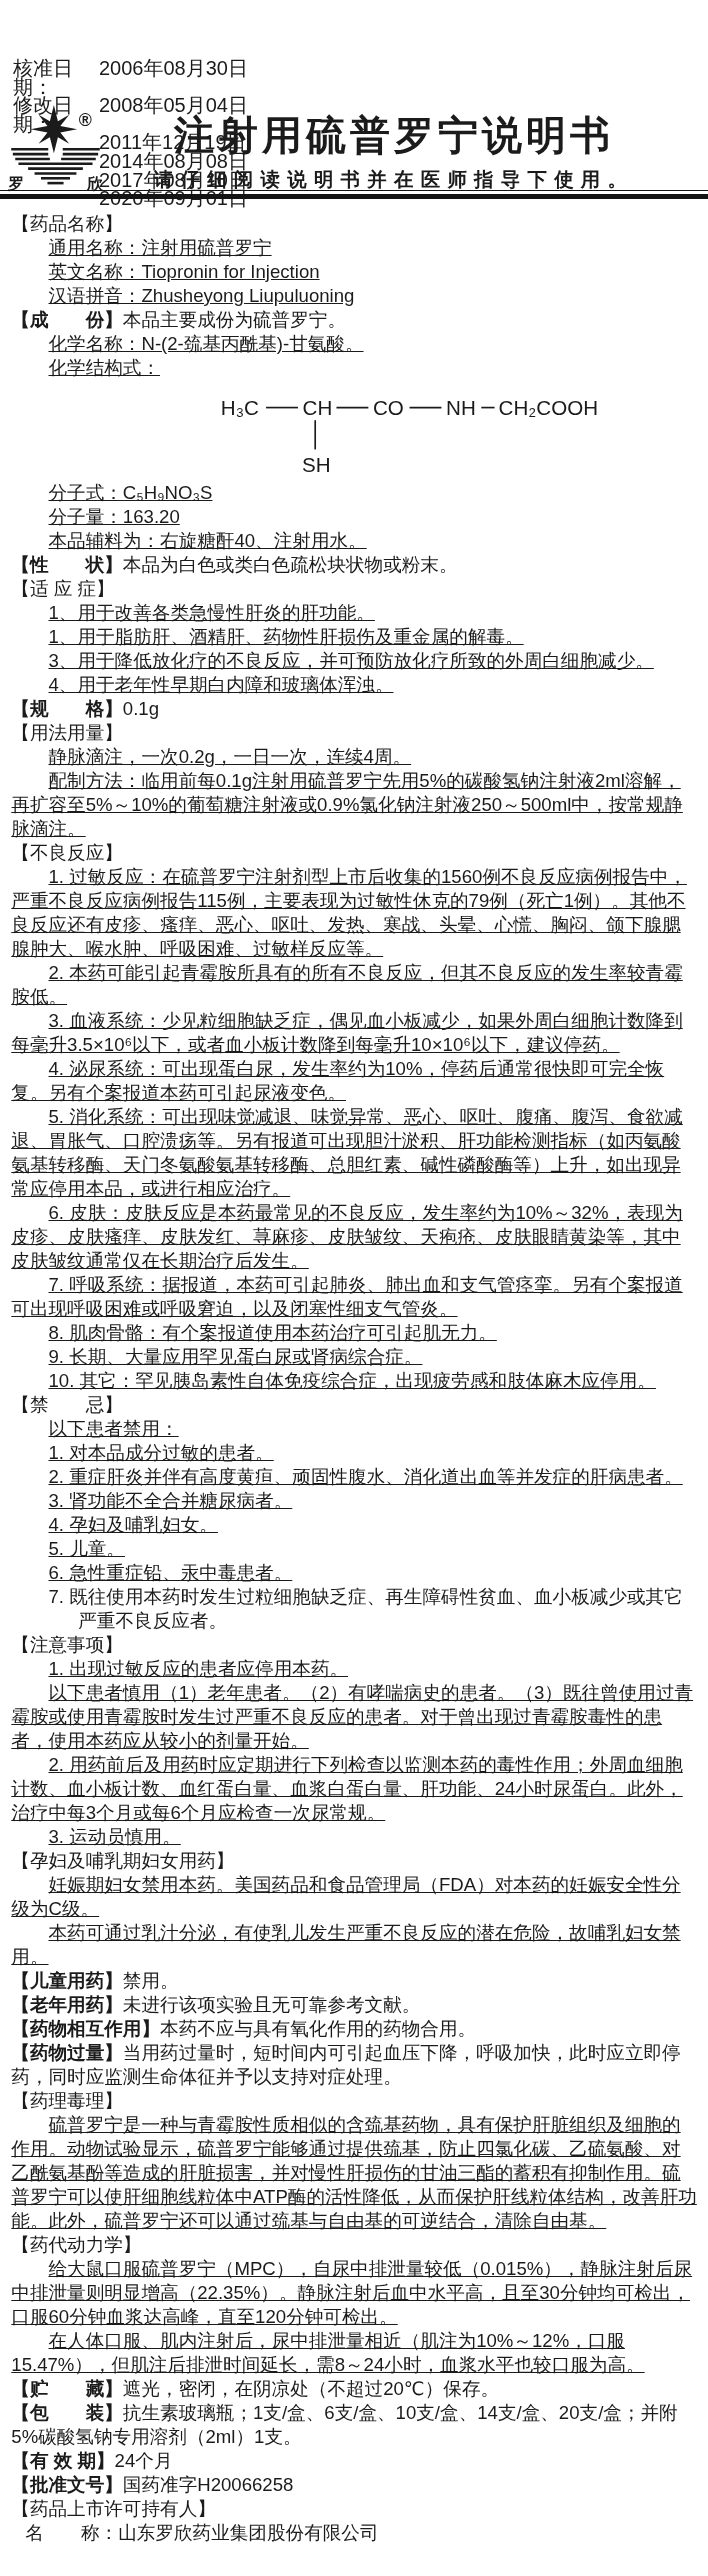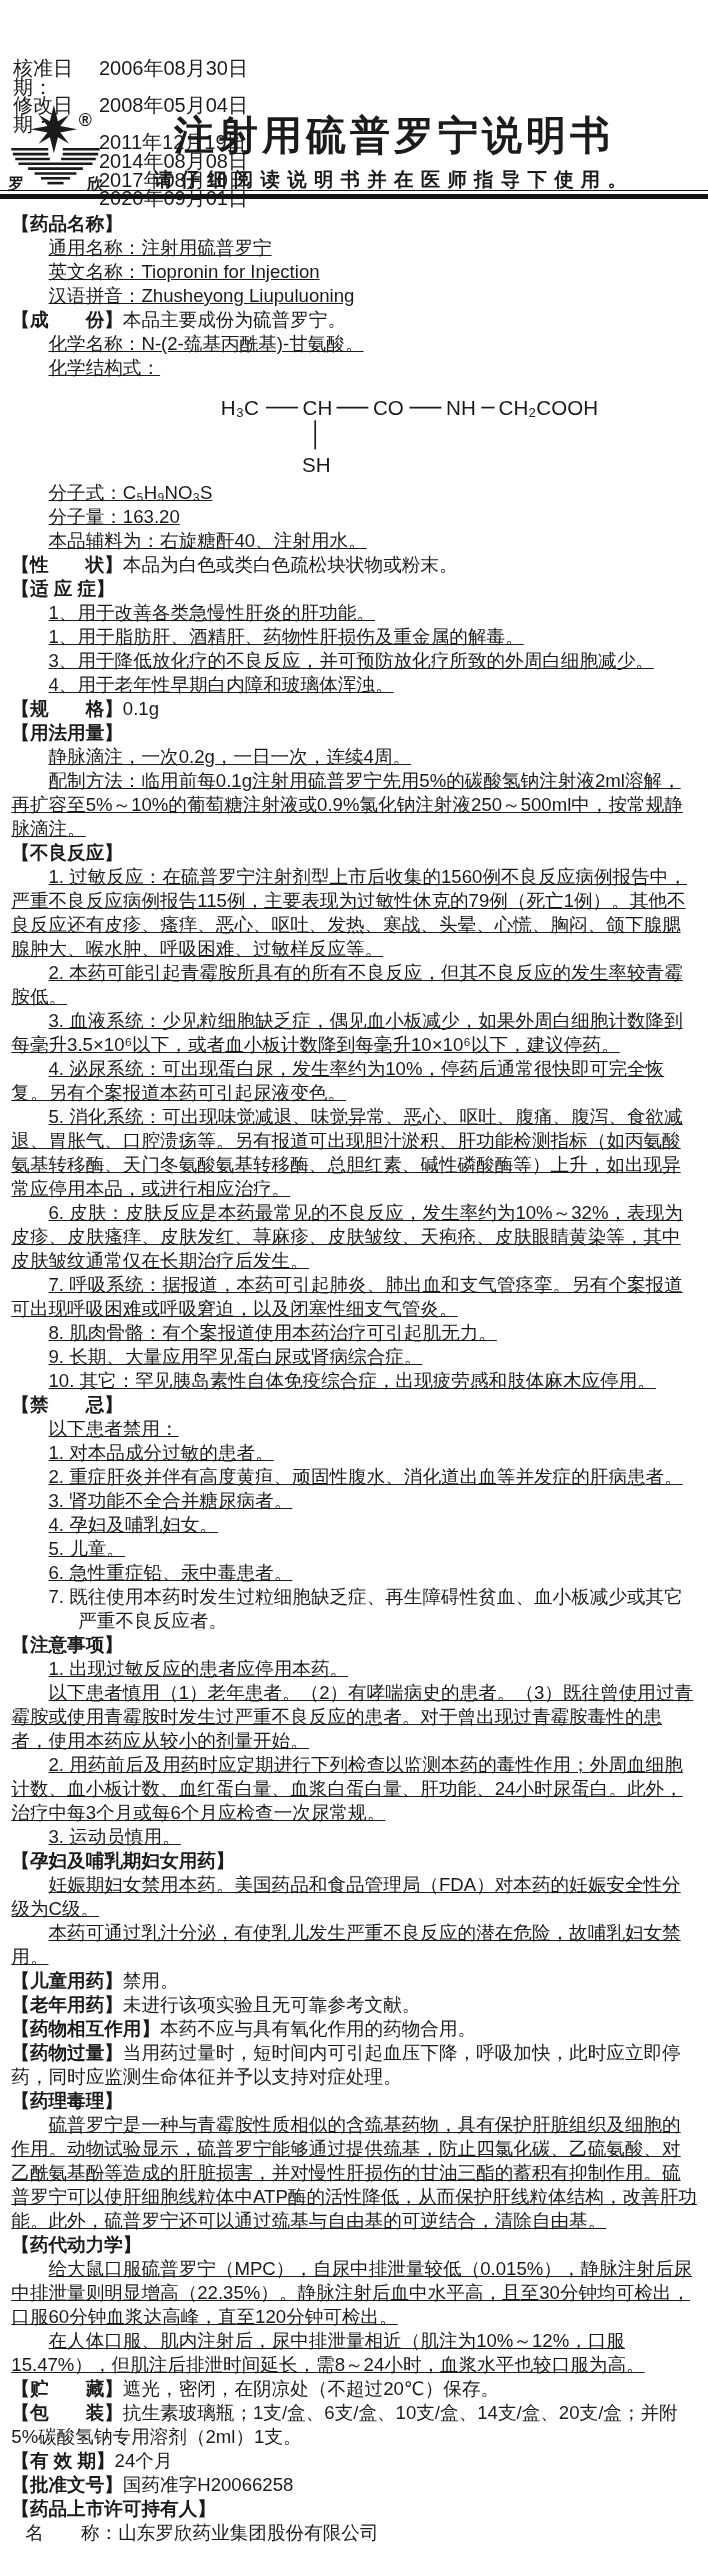--- a/index.html
+++ b/index.html
@@ -18,21 +18,21 @@
   .logo{position:absolute;left:8px;top:105px;}
   .titlebox{position:absolute;left:111px;top:113px;width:566px;text-align:center;}
   .title{margin:0;font-size:40px;line-height:45px;font-weight:900;letter-spacing:4px;white-space:nowrap;}
   .subtitle{margin-top:10px;font-size:19.4px;line-height:22.7px;font-weight:700;letter-spacing:7.3px;white-space:nowrap;}
   .rule{position:absolute;left:0;right:0;bottom:0;}
   .rule-thin{height:0;border-top:1.6px solid #141414;margin-bottom:3.2px;}
   .rule-thick{height:4.9px;background:#141414;}
   
   main{padding:13px 11.3px 73px 11.3px;}
   .blk{margin:0;}
-  .hd{font-weight:700;}
+  .hd{font-weight:400;}
   .hd-in .ht{font-weight:700;}
   .para{text-indent:2em;text-decoration:underline;}
   .para1{text-indent:0.75em;}
   .hang{padding-left:3.6em;text-indent:-1.6em;}
   
   .formula{margin:3.2px 0 3.2px 204px;width:413px;text-align:right;}
   .formula svg{display:block;}
   .formula text{font-size:31px;fill:#1b1b1b;font-family:"Liberation Sans","DejaVu Sans",sans-serif;}
   .logo text{fill:#1b1b1b;font-family:"Liberation Sans","DejaVu Sans",sans-serif;}
 </style>

